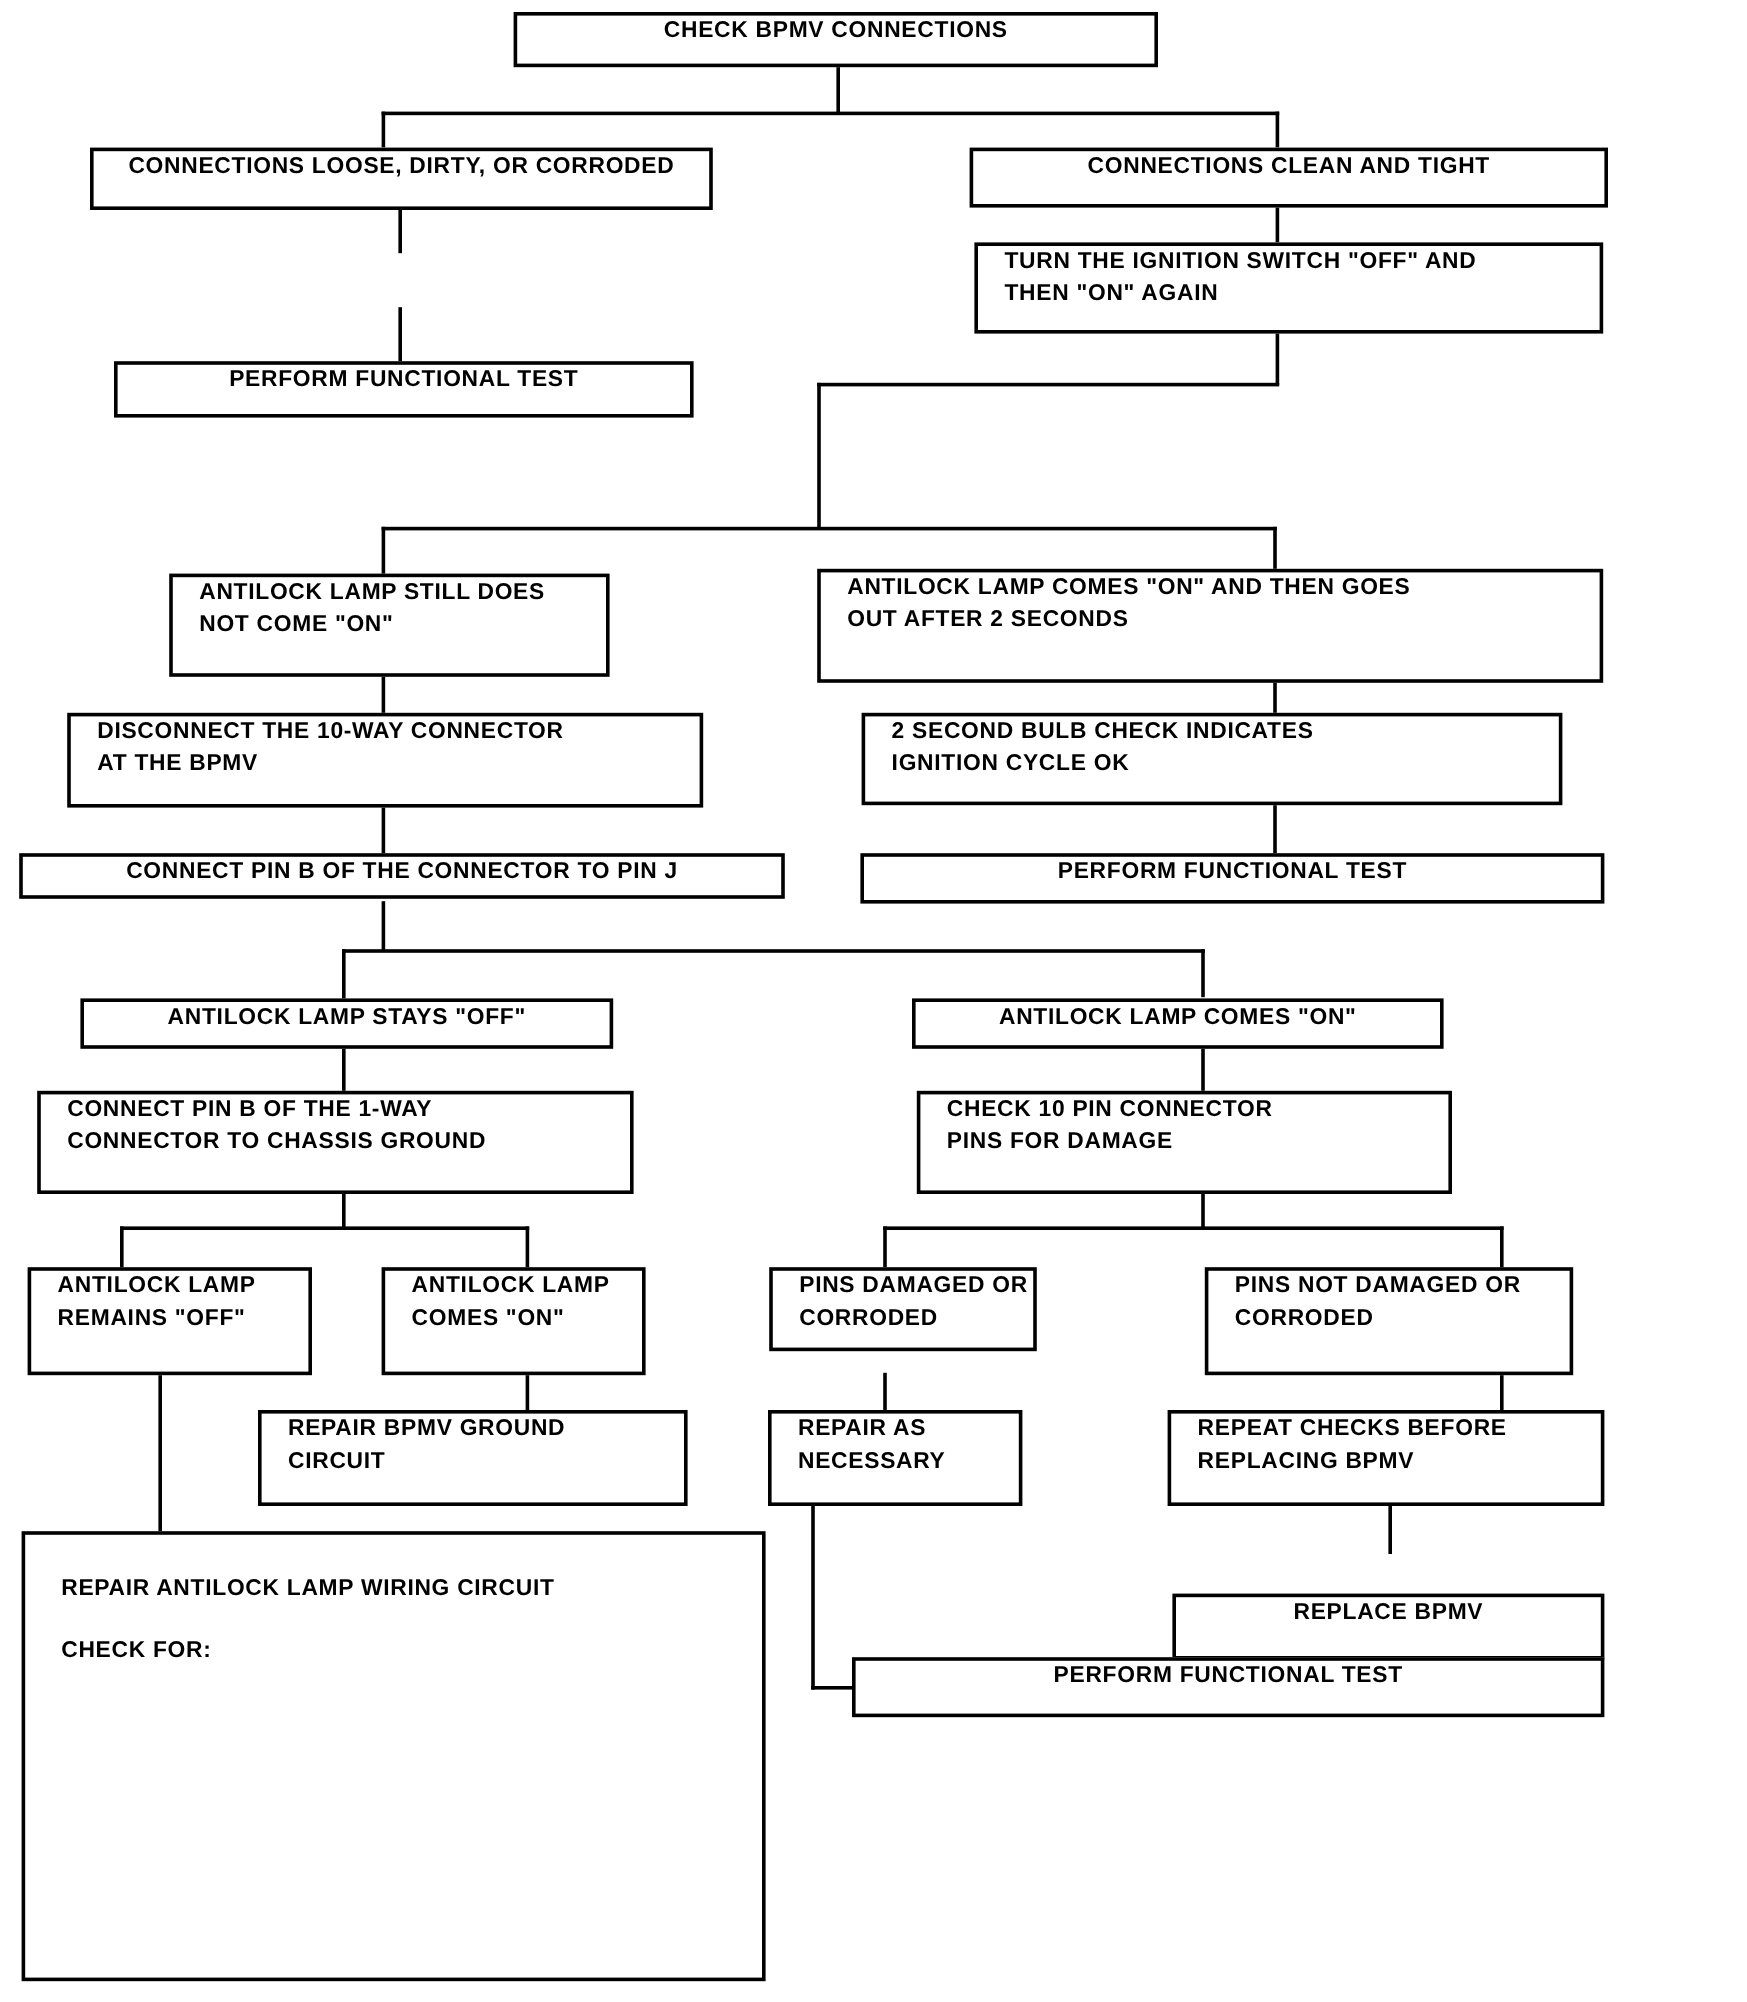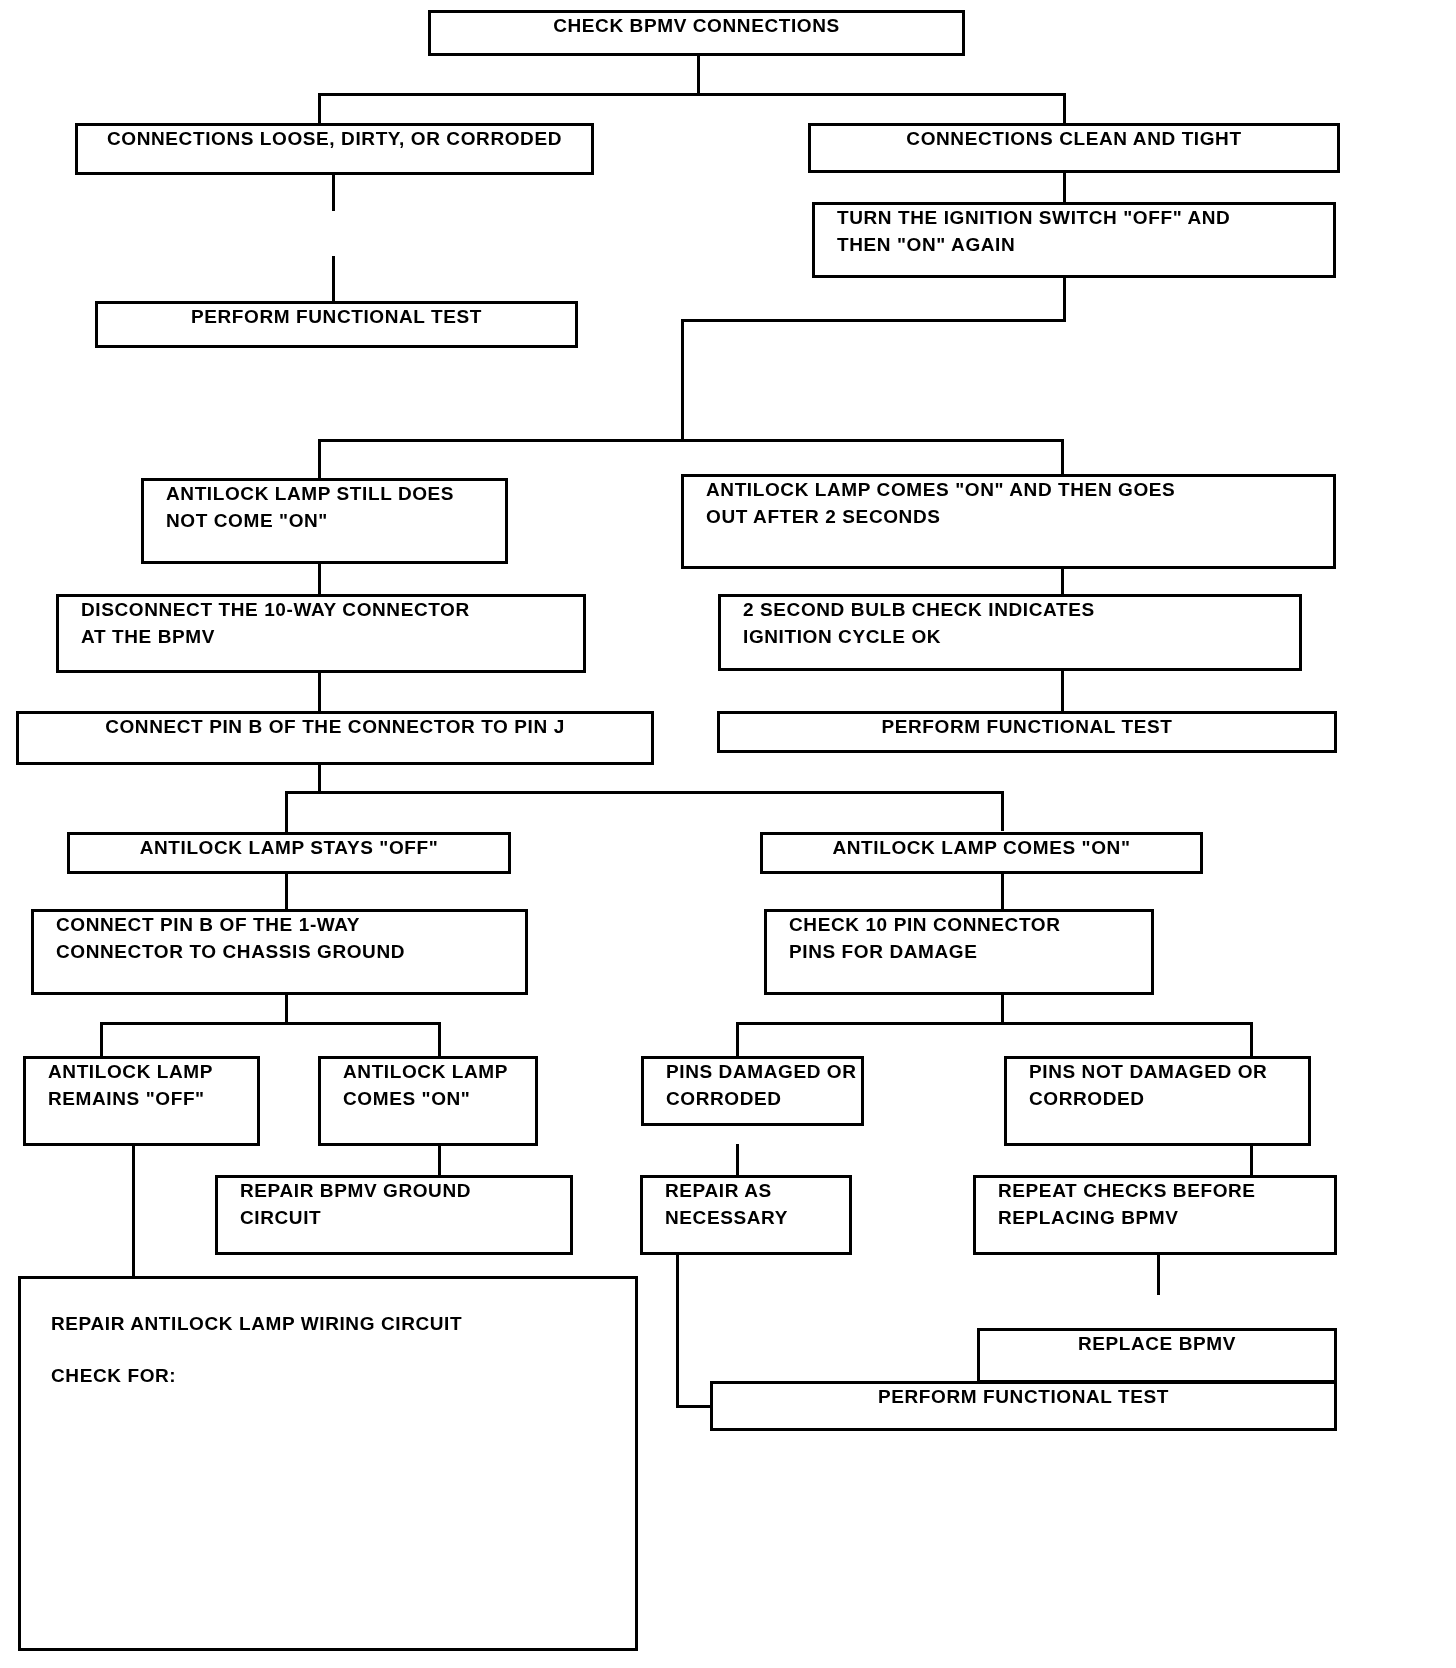--- a/index.html
+++ b/index.html
@@ -162,42 +162,42 @@
   <div class="box left" style="left:56px;top:594px;width:530px;height:79px;">
     <span class="ln">DISCONNECT THE 10-WAY CONNECTOR</span>
     <span class="ln">AT THE BPMV</span>
   </div>
 
   <div class="box left" style="left:718px;top:594px;width:584px;height:77px;">
     <span class="ln">2 SECOND BULB CHECK INDICATES</span>
     <span class="ln">IGNITION CYCLE OK</span>
   </div>
 
-  <div class="box center" style="left:16px;top:711px;width:638px;height:54px;">
+  <div class="box center" style="left:16px;top:711px;width:638px;height:38px;">
     <span class="ln">CONNECT PIN B OF THE CONNECTOR TO PIN J</span>
   </div>
 
   <div class="box center" style="left:717px;top:711px;width:620px;height:42px;">
     <span class="ln">PERFORM FUNCTIONAL TEST</span>
   </div>
 
   <div class="box center" style="left:67px;top:832px;width:444px;height:42px;">
     <span class="ln">ANTILOCK LAMP STAYS "OFF"</span>
   </div>
 
   <div class="box center" style="left:760px;top:832px;width:443px;height:42px;">
     <span class="ln">ANTILOCK LAMP COMES "ON"</span>
   </div>
 
   <div class="box left" style="left:31px;top:909px;width:497px;height:86px;">
     <span class="ln">CONNECT PIN B OF THE 1-WAY</span>
     <span class="ln">CONNECTOR TO CHASSIS GROUND</span>
   </div>
 
-  <div class="box left" style="left:764px;top:909px;width:390px;height:86px;">
+  <div class="box left" style="left:764px;top:909px;width:446px;height:86px;">
     <span class="ln">CHECK 10 PIN CONNECTOR</span>
     <span class="ln">PINS FOR DAMAGE</span>
   </div>
 
   <div class="box left" style="left:23px;top:1056px;width:237px;height:90px;">
     <span class="ln">ANTILOCK LAMP</span>
     <span class="ln">REMAINS "OFF"</span>
   </div>
 
   <div class="box left" style="left:318px;top:1056px;width:220px;height:90px;">

